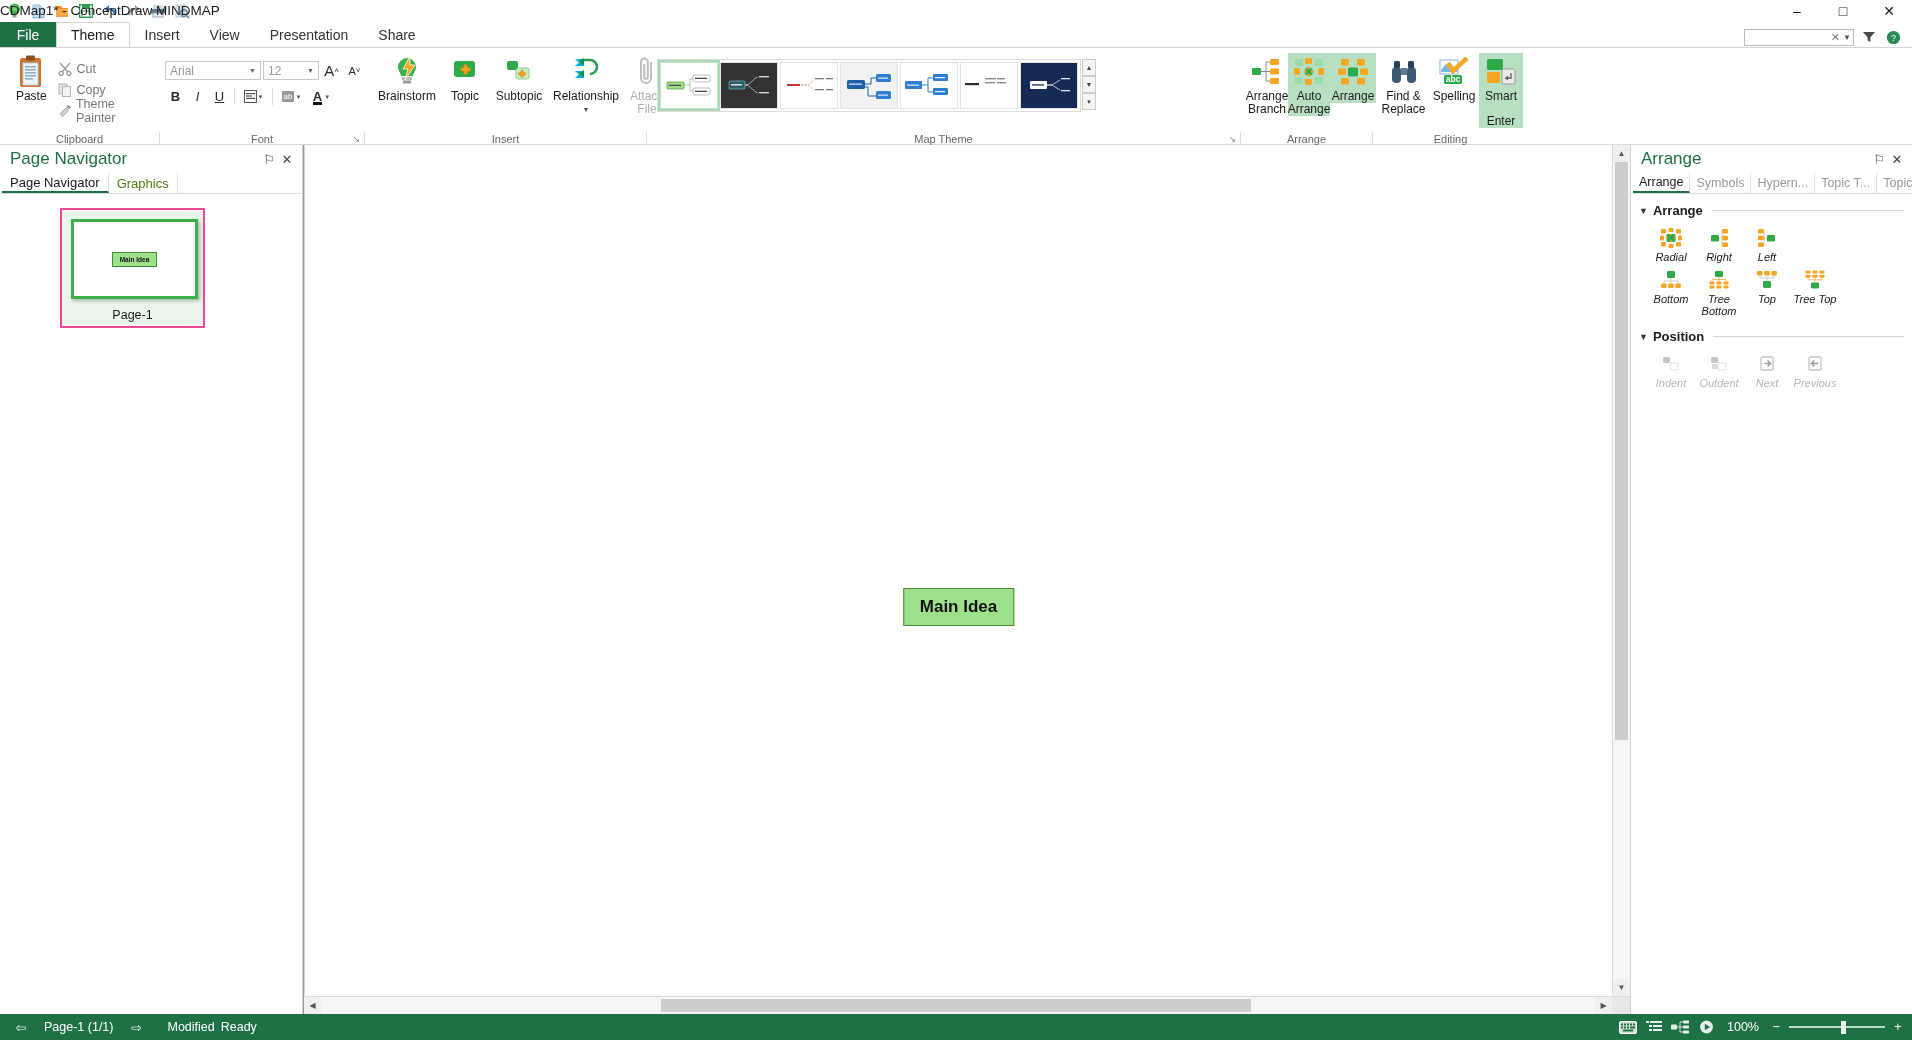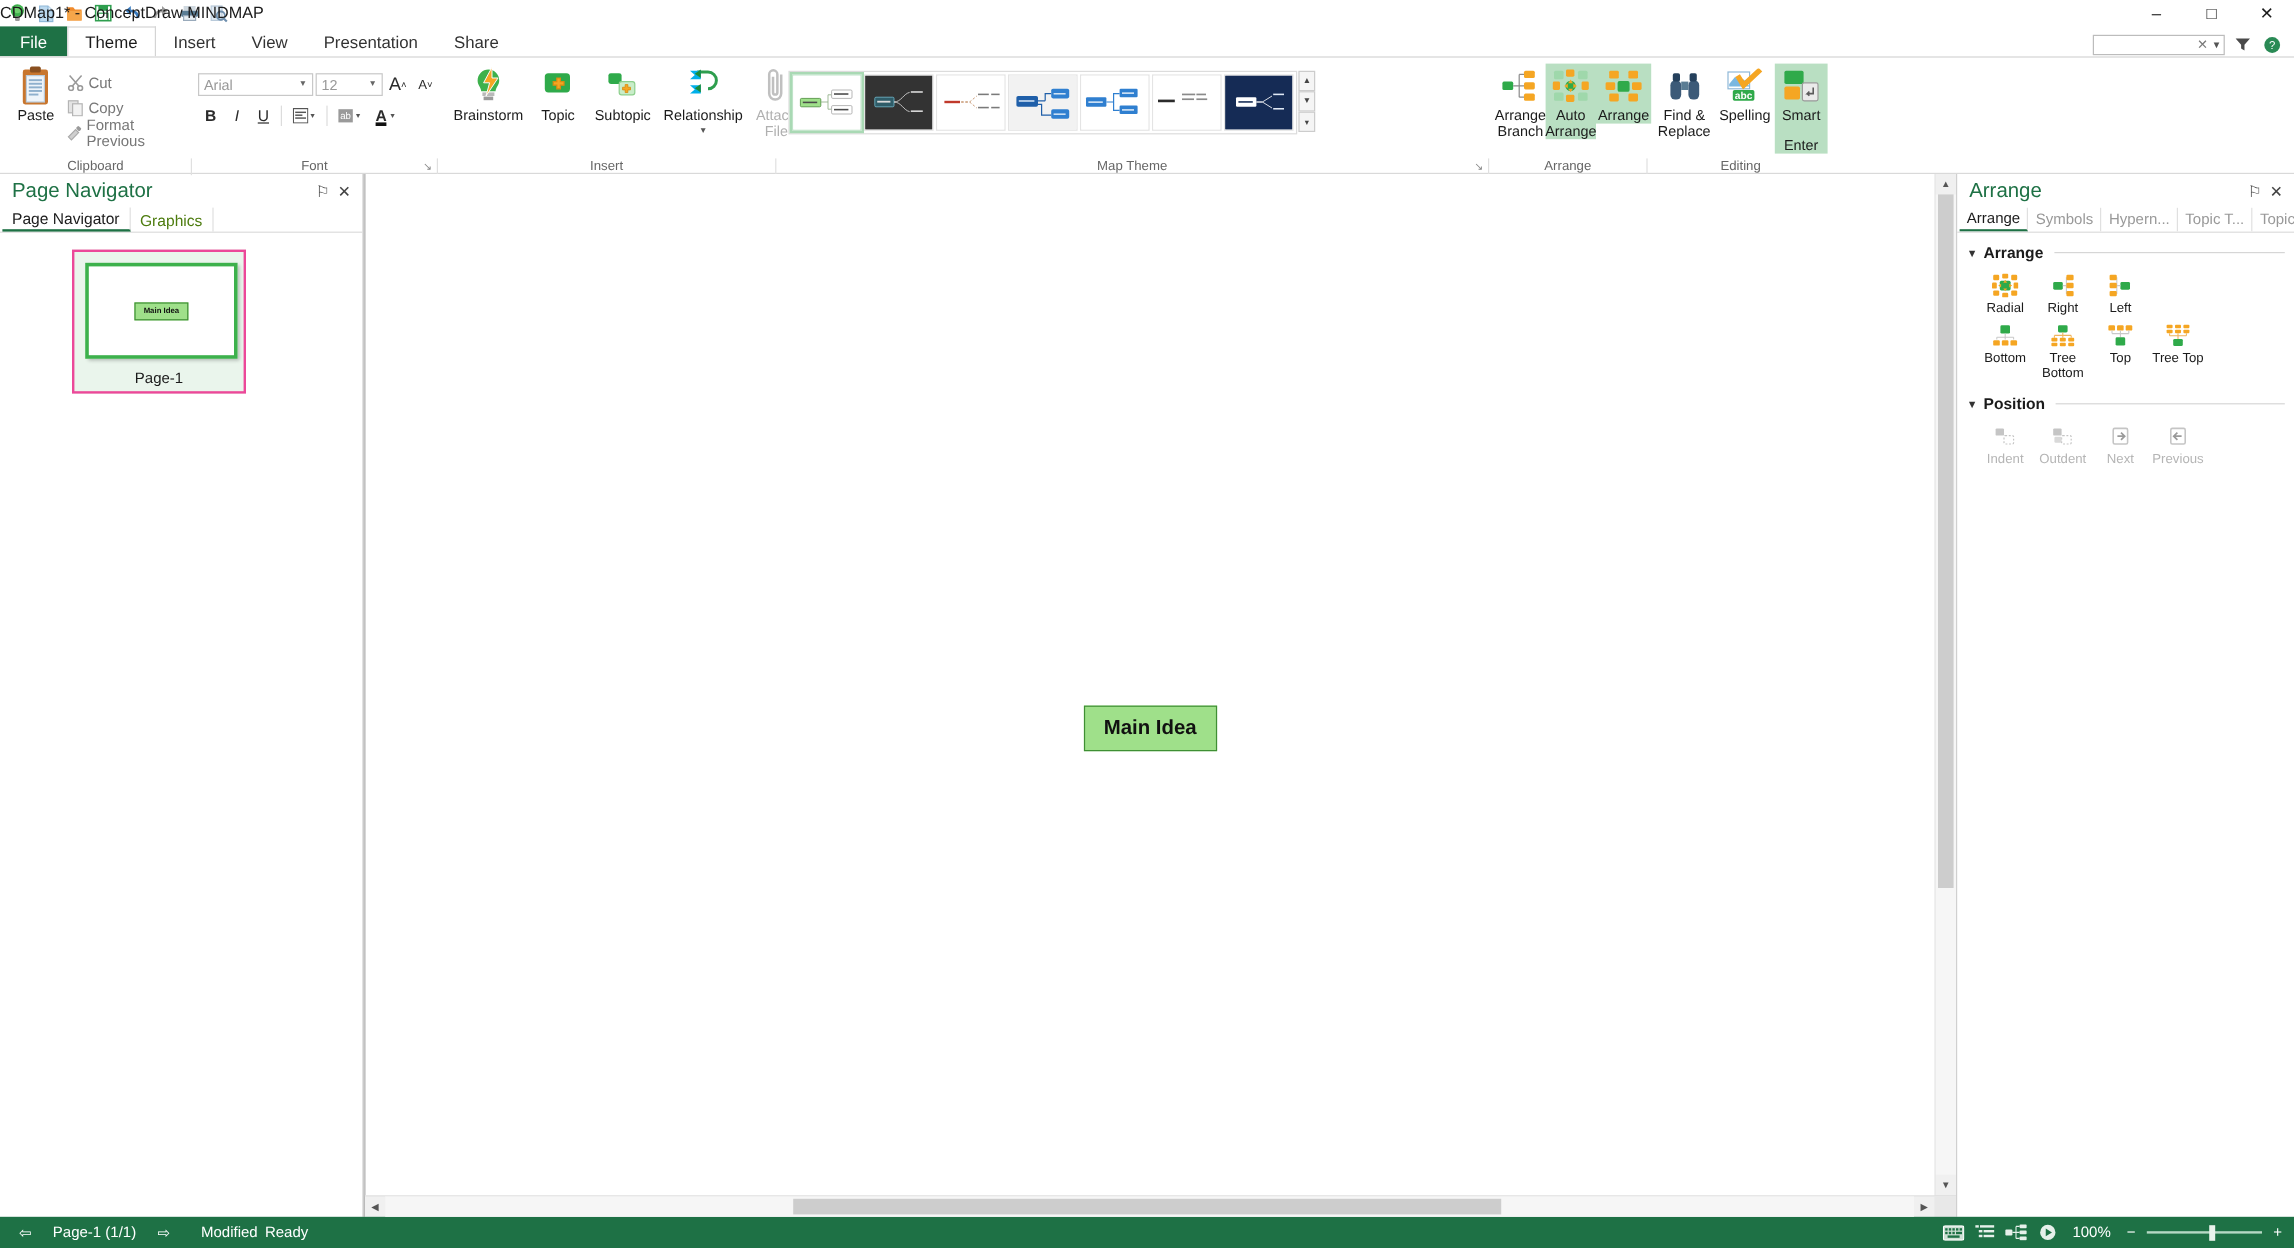--- a/index.html
+++ b/index.html
@@ -152,21 +152,21 @@
   .rightpanel{ width:282px; background:#fff; border-left:1px solid #d0d0d0; display:flex; flex-direction:column;}
   .rtabs{ display:flex; height:21px; border-bottom:1px solid #dcdcdc; padding-left:2px; overflow:hidden;}
   .rtab{ padding:0 6px; font-size:12.5px; display:flex; align-items:center; color:#999; cursor:pointer;
          border-right:1px solid #e0e0e0; white-space:nowrap;}
   .rtab.active{ color:#1b1b1b; border-bottom:2px solid #1e7145; }
   .section{ margin-top:9px; }
   .sechead{ display:flex; align-items:center; gap:5px; padding:0 8px; }
   .sechead .tri{ font-size:9px; color:#333; cursor:pointer;}
   .sechead .stxt{ font-size:13px; font-weight:bold; color:#1b1b1b; }
   .sechead .rule{ flex:1; height:1px; background:#d6d6d6; margin-left:4px;}
-  .grid{ display:flex; flex-wrap:wrap; padding:6px 0 0 16px; }
+  .grid{ display:flex; flex-wrap:wrap; padding:6px 0 0 16px;font-style:italic; }
   .gitem{ width:48px; display:flex; flex-direction:column; align-items:center; cursor:pointer;
           font-size:11px; color:#1b1b1b; text-align:center; line-height:12px; padding:3px 0;}
   .gitem.dis{ color:#b5b5b5; cursor:default; }
   .gitem .gi{ height:22px; display:flex; align-items:center; justify-content:center; }
   .gitem .gl{ margin-top:2px; }
 
   
   .statusbar{
     flex:0 0 26px; height:26px; background:#1e7145; color:#fff; display:flex; align-items:center;
     font-size:12.5px; padding:0 8px; gap:0;
@@ -316,21 +316,21 @@
             </span>
             <span>Copy</span>
           </div>
           <div class="smallrow">
             <span class="sic">
               <svg width="14" height="14" viewBox="0 0 14 14">
                   <path d="M2 10 8 4l2.5 2.5L4.5 12.5z" fill="#cfcfcf" stroke="#a9a9a9"></path>
                   <rect x="8.6" y="1.6" width="4" height="3" rx="1" transform="rotate(45 10.6 3.1)" fill="#9a9a9a"></rect>
                 </svg>
             </span>
-            <span>Format Previous</span>
+            <span>Theme Painter</span>
           </div>
         </div>
       </div>
       <div class="glabel">Clipboard</div>
     </div>
 
     <div class="rgroup fontgrp" style="width:205px">
       <div class="gbody" style="flex-direction:column; padding-top:10px;">
         <div class="row1">
           <div class="combo" style="width:96px">

